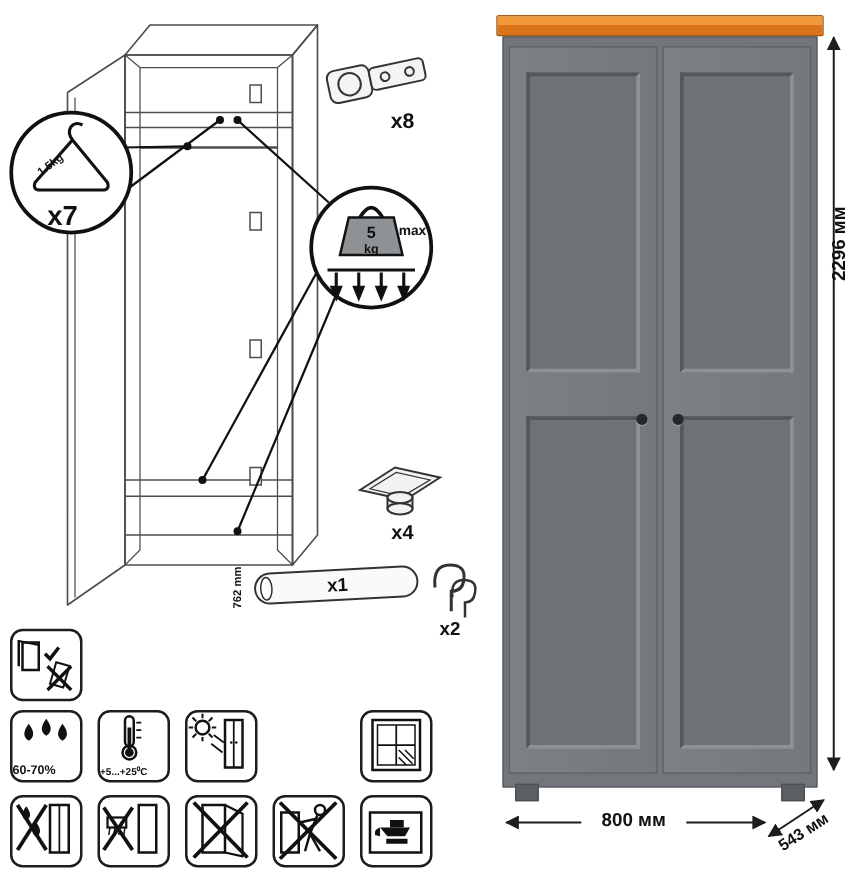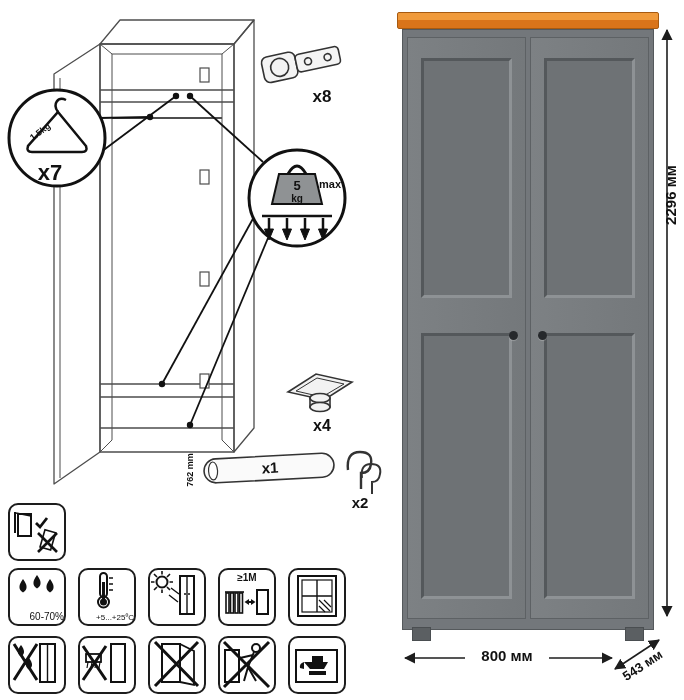--- a/index.html
+++ b/index.html
@@ -24,22 +24,22 @@
   .knob{position:absolute;top:293px;width:9px;height:9px;border-radius:50%;
         background:#26292c;box-shadow:0 1px 1px rgba(255,255,255,.25);}
   .knob-l{right:7px;} .knob-r{left:7px;}
   .foot{position:absolute;bottom:-12px;width:17px;height:12px;background:#5b5f62;border:1px solid #4a4e51;}
   .foot-l{left:9px;} .foot-r{right:9px;}
 
   
   .icon-box{position:absolute;width:58px;height:58px;border:2.5px solid #1d1d1d;border-radius:10px;
             background:#fff;box-sizing:border-box;}
   .icon-box svg{position:absolute;left:0;top:0;}
-  .icon-label{position:absolute;left:0;right:0;bottom:2px;text-align:right;
-              font-weight:normal;font-size:10px;color:#111;white-space:nowrap;}
+  .icon-label{position:absolute;left:0;right:0;bottom:2px;text-align:left;
+              font-weight:bold;font-size:10px;color:#111;white-space:nowrap;}
   .icon-label-top{position:absolute;left:0;right:0;top:2px;text-align:center;
               font-weight:bold;font-size:10px;color:#111;}
   .tiny{font-size:8px;}
 
   .overlay{position:absolute;left:0;top:0;pointer-events:none;}
 </style>
 </head>
 <body>
 
 <div class="stage">
@@ -228,36 +228,20 @@
         <path d="M12,4.5 V1 M12,19.5 V23 M4.5,12 H1 M19.5,12 H23 M17,7 L20,4 M7,7 L4,4 M17,17 L20,20 M7,17 L4,20" stroke-width="1.6"></path>
         <rect x="30" y="6" width="14" height="38"></rect>
         <path d="M37,6 V44" stroke-width="1.4"></path>
         <path d="M21,18 L29,24 M19,25 L28,32" stroke-width="1.4"></path>
       </g>
       <circle cx="35" cy="24" r="1" fill="#111"></circle>
         <circle cx="39" cy="24" r="1" fill="#111"></circle>
     </svg>
   </div>
 
-  <div class="icon-box" style="left:218px;top:568px;">
-    <div class="icon-label-top">≥1M</div>
-    <svg width="53" height="53" viewBox="0 0 53 53" style="top:0;">
-      <g stroke="#111" fill="none" stroke-width="1.6">
-        <path d="M5,22 H24"></path>
-        <rect x="6" y="23" width="3" height="20"></rect>
-          <rect x="10.5" y="23" width="3" height="20"></rect>
-        <rect x="15" y="23" width="3" height="20"></rect>
-          <rect x="19.5" y="23" width="3" height="20"></rect>
-        <rect x="37" y="20" width="11" height="24" stroke-width="2"></rect>
-      </g>
-      <line x1="27" y1="32" x2="33" y2="32" stroke="#111" stroke-width="2"></line>
-      <polygon points="29,29 29,35 24.5,32" fill="#111"></polygon>
-      <polygon points="31,29 31,35 35.5,32" fill="#111"></polygon>
-    </svg>
-  </div>
 
   <div class="icon-box" style="left:288px;top:568px;">
     <svg width="53" height="53" viewBox="0 0 53 53">
       <g stroke="#111" fill="none">
         <rect x="8" y="6" width="38" height="40" stroke-width="2"></rect>
         <rect x="12" y="10" width="30" height="32" stroke-width="1.2"></rect>
         <path d="M27,10 V42 M12,26 H42" stroke-width="1.4"></path>
         <path d="M29,30 L40,41 M29,36 L35,42 M34,30 L41,37" stroke-width="1.2"></path>
       </g>
     </svg>

